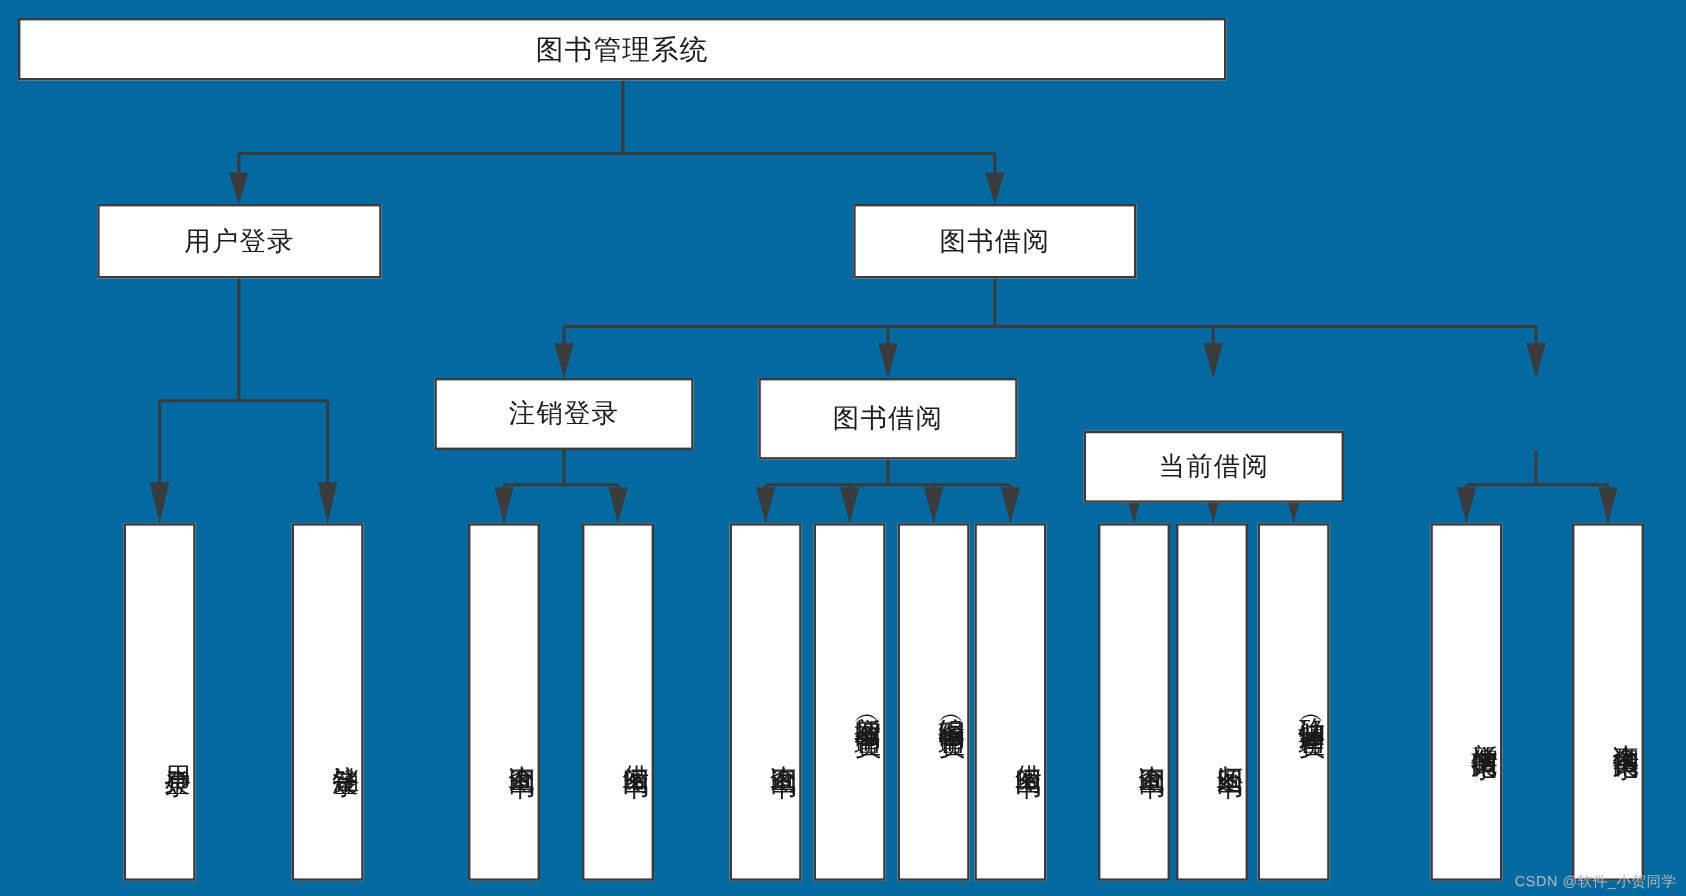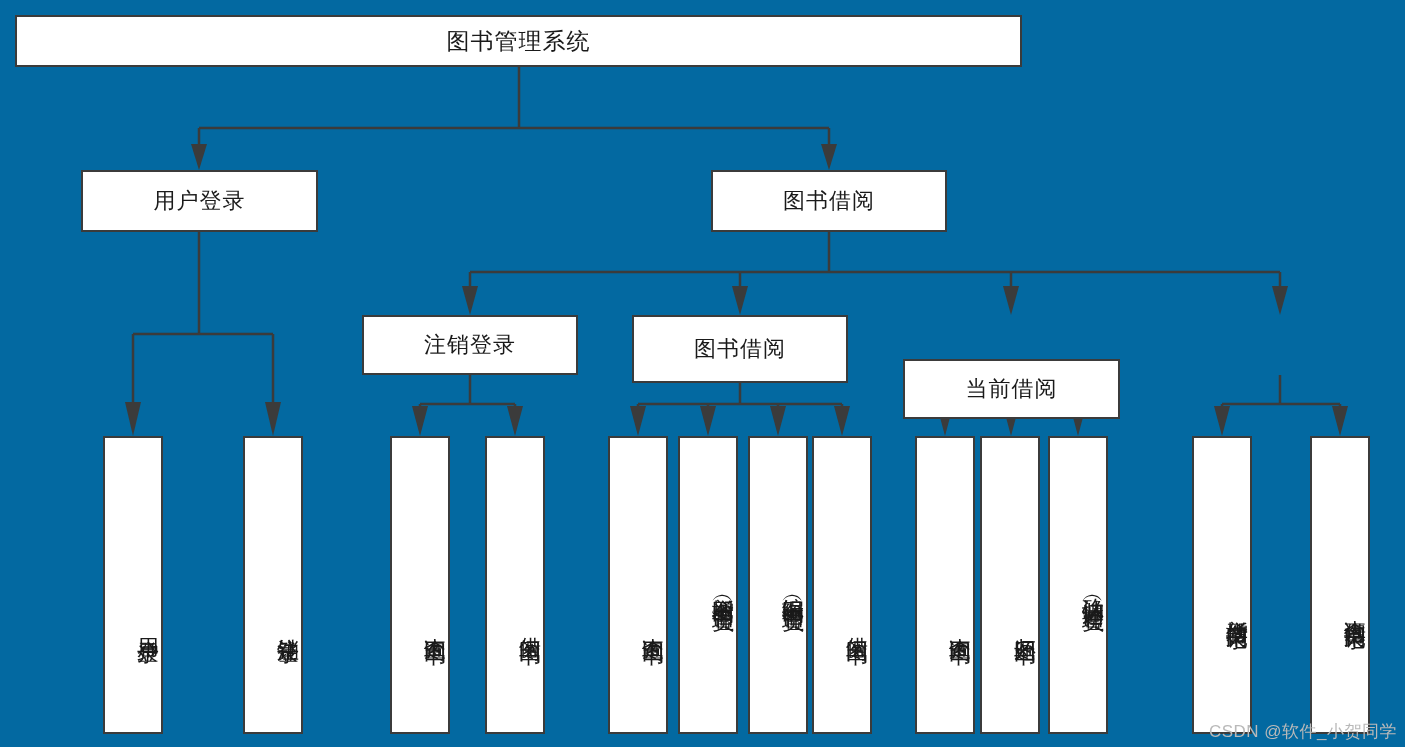--- a/index.html
+++ b/index.html
@@ -58,21 +58,21 @@
   .lk {
     stroke: #3b3b3b;
     stroke-width: 2.5;
     fill: none;
   }
   .ah { fill: #3b3b3b; }
   .watermark {
     position: absolute;
     right: 8px;
     bottom: 4px;
-    font-size: 17px;
+    font-size: 12px;
     color: #b9b9b9;
     white-space: nowrap;
     letter-spacing: 0.5px;
   }
 </style>
 </head>
 <body>
 
 <div id="canvas">
 

